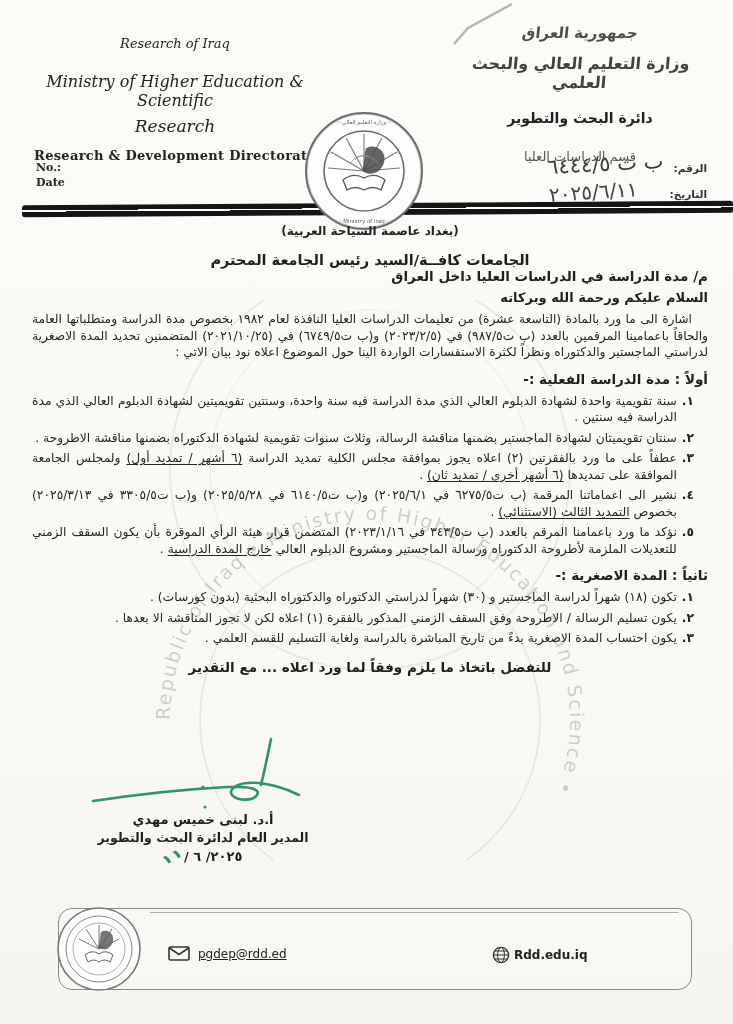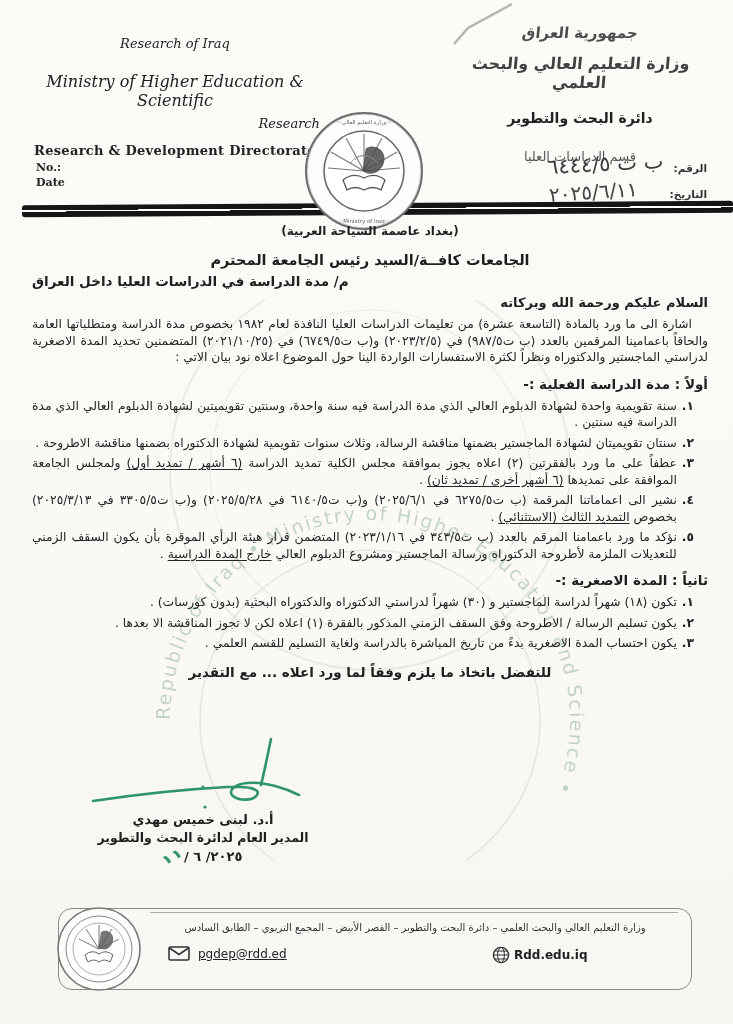--- a/index.html
+++ b/index.html
@@ -8,21 +8,21 @@
     background:linear-gradient(180deg,#fcfbf8 0%,#faf9f5 60%,#f6f5f0 100%);
     overflow:hidden;color:#1f1f1f;
     font-family:"DejaVu Sans",sans-serif;
   }
   .abs{position:absolute;}
   
   .en-head{top:36px;left:30px;width:290px;text-align:center;
     font-family:"DejaVu Serif",serif;color:#222;}
   .en-head .l1{font-size:13px;font-style:italic;}
   .en-head .l2{font-size:16px;font-style:italic;margin-top:21px;}
-  .en-head .l3{font-size:13px;font-style:italic;margin-top:6px;text-align:right;}
+  .en-head .l3{font-size:17px;font-style:italic;margin-top:6px;}
   .en-head .l4{font-size:13px;font-weight:bold;margin-top:12px;letter-spacing:.3px;}
   .no-date{top:160px;left:36px;font-family:"DejaVu Serif",serif;
     font-weight:bold;font-size:11px;line-height:15px;color:#222;}
   .ar-head{top:24px;right:18px;width:270px;text-align:center;direction:rtl;color:#222;}
   .ar-head .c1{font-size:15px;font-weight:bold;opacity:.8;transform:skewX(-6deg);}
   .ar-head .c2{font-size:16px;font-weight:bold;opacity:.85;margin-top:12px;transform:skewX(-5deg);}
   .ar-head .b1{font-size:14px;font-weight:bold;margin-top:18px;}
   .ar-head .b2{font-size:13px;margin-top:23px;color:#3a3a3a;opacity:.85;}
   .num-row{top:160px;right:28px;direction:rtl;text-align:right;font-size:10.5px;color:#333;}
   .num-row .lbl{font-weight:bold;display:block;}
@@ -31,21 +31,21 @@
   .hand-num{top:152px;right:70px;direction:rtl;}
   .hand-date{top:180px;right:95px;direction:rtl;transform:rotate(-4deg);font-size:20px;color:#444;letter-spacing:1px;}
   
   .bar{top:203px;left:22px;right:0px;height:12px;transform:rotate(-.35deg);
     background:linear-gradient(180deg,#151515 0 42%,#fdfdfd 42% 55%,#151515 55% 100%);
     border-radius:3px;}
   
   .letter{top:224px;left:32px;width:676px;direction:rtl;z-index:2;}
   .slogan{text-align:center;font-size:12px;font-weight:bold;}
   .addressee{text-align:center;font-size:14.5px;font-weight:bold;margin-top:14px;}
-  .subject{text-align:left;font-size:13.5px;font-weight:bold;margin-top:5px;}
+  .subject{text-align:right;font-size:13.5px;font-weight:bold;}
   .greeting{font-size:13px;font-weight:bold;margin-top:6px;}
   .intro{font-size:12.3px;line-height:16.5px;text-align:justify;margin-top:6px;text-indent:16px;color:#252525;}
   .sec-h{font-size:13.5px;font-weight:bold;margin-top:10px;}
   .items{margin-top:6px;}
   .item{display:flex;gap:5px;font-size:12.3px;line-height:16.5px;color:#252525;
     margin:0 14px 4px 0;text-align:justify;}
   .item .num{font-weight:bold;flex:0 0 auto;}
   .u{text-decoration:underline;text-underline-offset:2px;}
   .closing{text-align:center;font-size:13.5px;font-weight:bold;margin-top:12px;}
   
@@ -203,21 +203,20 @@
     <div class="sig-name">أ.د. لبنى خميس مهدي</div>
     <div class="sig-title">المدير العام لدائرة البحث والتطوير</div>
     <div class="sig-date">
       <span>٢٠٢٥/ ٦ /</span>
       <span class="sig-day" style="color:#2f9469;">١١</span>
     </div>
   </div>
 
   <div class="abs footer-box"></div>
   <div class="abs footer-rule"></div>
-  <div class="abs footer-address">وزارة التعليم العالي والبحث العلمي – دائرة البحث والتطوير – القصر الأبيض – المجمع التربوي – الطابق السادس</div>
 
   <div class="abs footer-email">
     <svg width="22" height="15" viewBox="0 0 22 15">
       <rect x="1" y="1" width="20" height="13" rx="1.5" fill="none" stroke="#333" stroke-width="1.6"></rect>
       <polyline points="1.5,2 11,8.5 20.5,2" fill="none" stroke="#333" stroke-width="1.6"></polyline>
     </svg>
     <span class="txt">pgdep@rdd.ed</span>
   </div>
 
   <div class="abs footer-web">

